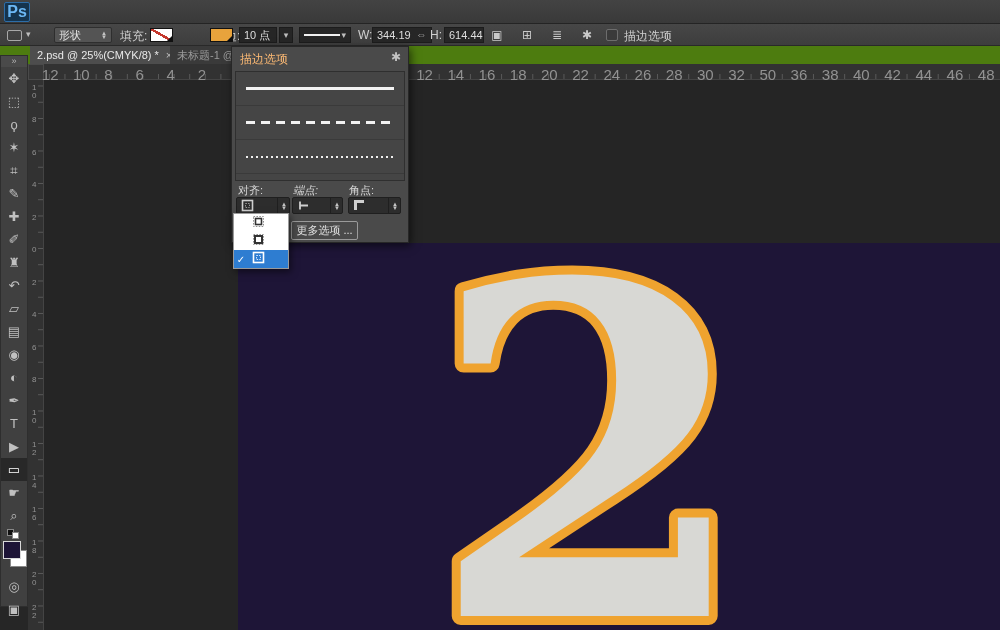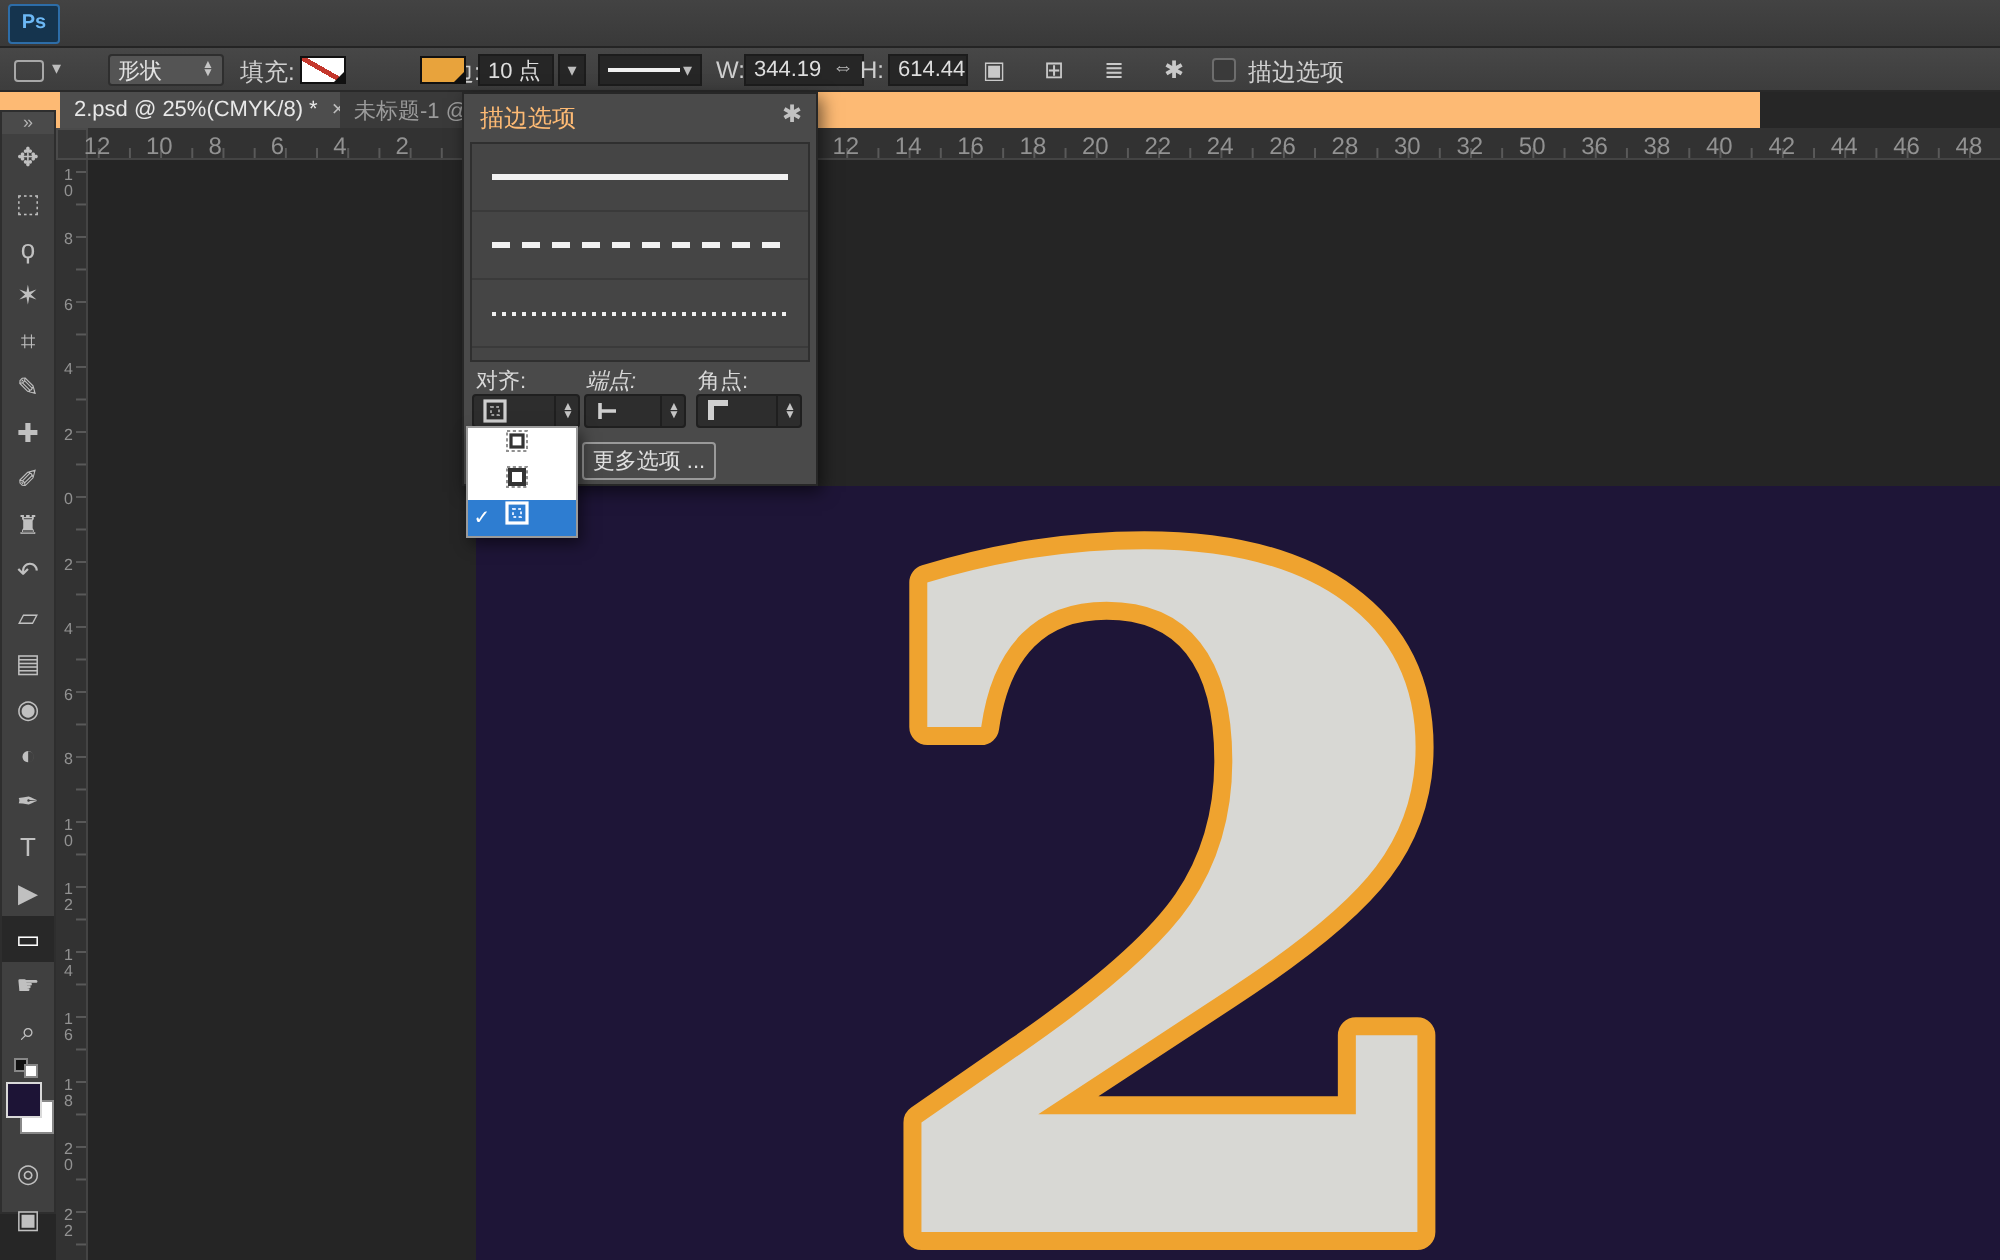--- a/index.html
+++ b/index.html
@@ -4,21 +4,21 @@
 <style>
   * { margin:0; padding:0; box-sizing:border-box; }
   html,body { width:1000px; height:630px; overflow:hidden; background:#262626;
     font-family:"Liberation Sans","DejaVu Sans",sans-serif; }
   .abs { position:absolute; }
 
   
   #menubar { left:0; top:0; width:1000px; height:24px; background:linear-gradient(#434343,#393939);
     border-bottom:1px solid #242424; display:flex; align-items:center; z-index:10; }
   #ps-logo { width:26px; height:20px; margin:0 8px 0 4px; background:#15344e; border:1px solid #2d6da8;
-    border-radius:2px; color:#6cb8f5; font-weight:bold; font-size:10px; display:flex; align-items:center; justify-content:center; }
+    border-radius:2px; color:#6cb8f5; font-weight:bold; font-size:16px; display:flex; align-items:center; justify-content:center; }
   .menu-item { color:#d6d6d6; font-size:12px; padding:0 11px; line-height:23px; cursor:default; }
 
   
   #optionsbar { left:0; top:24px; width:1000px; height:22px; background:linear-gradient(#474747,#3d3d3d);
     border-bottom:1px solid #292929; z-index:10; }
   #optionsbar .lbl { color:#cfcfcf; font-size:12px; top:4px; }
   .field { background:#262626; border:1px solid #1c1c1c; color:#dedede; font-size:11px;
     height:16px; top:3px; display:flex; align-items:center; padding:0 4px; }
   .darr { color:#bdbdbd; font-size:9px; }
   #preset-box { left:7px; top:6px; width:15px; height:11px; border:1px solid #a8a8a8; border-radius:2px; }
@@ -41,36 +41,36 @@
   #link-icon { left:416px; top:4px; color:#bdbdbd; font-size:11px; }
   #h-label { left:430px; } #h-field { left:444px; width:40px; }
   .bar-icon { top:3px; width:18px; height:16px; color:#c9c9c9; font-size:12px;
     display:flex; align-items:center; justify-content:center; }
   #path-ops-icon { left:488px; } #path-align-icon { left:518px; } #path-arrange-icon { left:548px; }
   #gear-icon-bar { left:578px; }
   #align-edges-box { left:606px; top:5px; width:12px; height:12px; background:#3a3a3a; border:1px solid #6d6d6d; border-radius:2px; }
   #align-edges-label { left:624px; }
 
   
-  #tabbar { left:0; top:46px; width:880px; height:18px; background:#fdba74; z-index:5; }
+  #tabbar { left:0; top:46px; width:1000px; height:18px; background:#4d7c0f; z-index:5; }
   .tab { position:absolute; top:0; height:18px; font-size:11px; display:flex; align-items:center;
     padding:0 7px; border-right:1px solid #222; }
   .tab.active { background:#4d4d4d; color:#e8e8e8; }
   .tab.inactive { background:#3a3a3a; color:#9b9b9b; }
   .tab .close { margin-left:7px; color:#bdbdbd; font-size:11px; }
 
   
   #ruler-corner { left:28px; top:64px; width:16px; height:16px; background:#373737; border:1px solid #4a4a4a; z-index:4; }
   #ruler-top { left:44px; top:64px; width:956px; height:16px; background:#323232; border-bottom:1px solid #444;
     background-image:linear-gradient(to right,#595959 0 1px,transparent 1px);
     background-size:15.6px 5px; background-repeat:repeat-x; background-position:192px 100%; z-index:4; }
   #ruler-left { left:28px; top:80px; width:16px; height:550px; background:#323232; border-right:1px solid #444;
     background-image:linear-gradient(to bottom,#595959 0 1px,transparent 1px);
     background-size:5px 16.25px; background-repeat:repeat-y; background-position:100% 168px; z-index:4; overflow:hidden; }
-  .rlabel { position:absolute; color:#929292; font-size:12px; }
+  .rlabel { position:absolute; color:#929292; font-size:15px; }
   .rlabel.v { left:4px; line-height:8px; white-space:pre-line; font-size:8px; }
 
   
   #pasteboard { left:44px; top:80px; width:956px; height:550px; background:#252525; }
   #canvas { left:238px; top:243px; width:762px; height:387px; z-index:1; }
 
   
   #toolbar { left:0; top:55px; width:28px; height:552px; background:#404040; border:1px solid #2e2e2e; z-index:6; }
   #toolbar-collapse { color:#b5b5b5; font-size:9px; text-align:center; height:11px; line-height:10px; background:#4a4a4a; }
   .tool { width:26px; height:23px; display:flex; align-items:center; justify-content:center;

